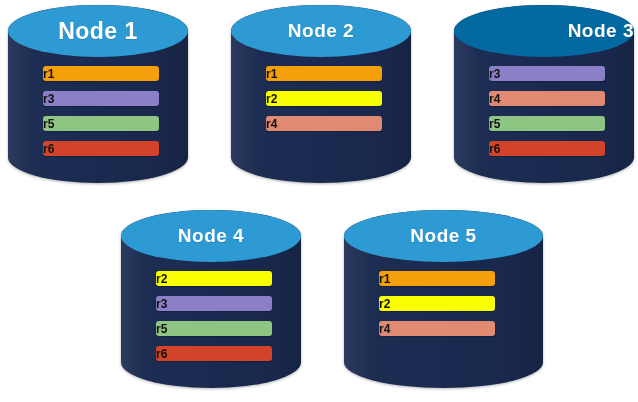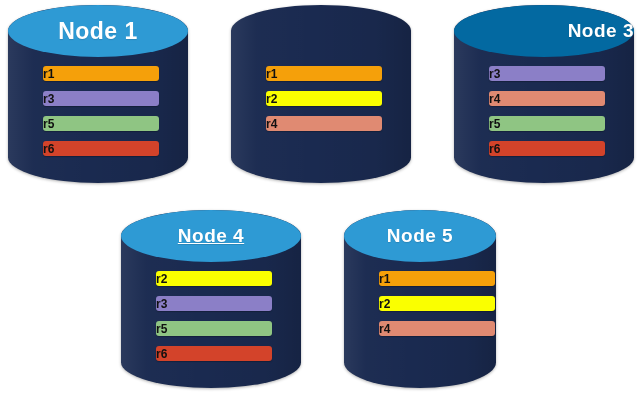--- a/index.html
+++ b/index.html
@@ -111,20 +111,23 @@
           <span>r5</span>
         </div>
         <div class="replica" style="background: rgb(211, 67, 42); height: 15px; margin-top: 10px; font-size: 12px; color: rgb(16, 16, 16);">
           <span>r6</span>
         </div>
       </div>
     </div>
     <div class="node" style="left: 231px; top: 5px; width: 180px; height: 178px;">
       <div class="node-body" style="background: rgb(26, 42, 80);"></div>
       <div class="node-shade"></div>
+      <div class="node-top" style="height: 52px; background: rgb(46, 154, 212);">
+        <div class="node-label" style="color: rgb(255, 255, 255); font-size: 19px;">Node  2</div>
+      </div>
       <div class="replicas" style="top: 61px; left: 35px; width: 116px;">
         <div class="replica" style="background: rgb(245, 160, 10); height: 15px; margin-top: 0px; font-size: 12px; color: rgb(16, 16, 16);">
           <span>r1</span>
         </div>
         <div class="replica" style="background: rgb(250, 255, 0); height: 15px; margin-top: 10px; font-size: 12px; color: rgb(16, 16, 16);">
           <span>r2</span>
         </div>
         <div class="replica" style="background: rgb(224, 138, 114); height: 15px; margin-top: 10px; font-size: 12px; color: rgb(16, 16, 16);">
           <span>r4</span>
         </div>
@@ -148,38 +151,38 @@
         </div>
         <div class="replica" style="background: rgb(211, 67, 42); height: 15px; margin-top: 10px; font-size: 12px; color: rgb(16, 16, 16);">
           <span>r6</span>
         </div>
       </div>
     </div>
     <div class="node" style="left: 121px; top: 210px; width: 180px; height: 178px;">
       <div class="node-body" style="background: rgb(26, 42, 80);"></div>
       <div class="node-shade"></div>
       <div class="node-top" style="height: 52px; background: rgb(46, 154, 212);">
-        <div class="node-label" style="color: rgb(255, 255, 255); font-size: 19px; text-decoration: underline;">Node  4</div>
+        <div class="node-label" style="color: rgb(255, 255, 255); font-size: 19px;">Node  4</div>
       </div>
       <div class="replicas" style="top: 61px; left: 35px; width: 116px;">
         <div class="replica" style="background: rgb(250, 255, 0); height: 15px; margin-top: 0px; font-size: 12px; color: rgb(16, 16, 16);">
           <span>r2</span>
         </div>
         <div class="replica" style="background: rgb(139, 127, 199); height: 15px; margin-top: 10px; font-size: 12px; color: rgb(16, 16, 16);">
           <span>r3</span>
         </div>
         <div class="replica" style="background: rgb(143, 197, 131); height: 15px; margin-top: 10px; font-size: 12px; color: rgb(16, 16, 16);">
           <span>r5</span>
         </div>
         <div class="replica" style="background: rgb(211, 67, 42); height: 15px; margin-top: 10px; font-size: 12px; color: rgb(16, 16, 16);">
           <span>r6</span>
         </div>
       </div>
     </div>
-    <div class="node" style="left: 344px; top: 210px; width: 152px; height: 178px;">
+    <div class="node" style="left: 344px; top: 210px; width: 199px; height: 178px;">
       <div class="node-body" style="background: rgb(26, 42, 80);"></div>
       <div class="node-shade"></div>
       <div class="node-top" style="height: 52px; background: rgb(46, 154, 212);">
         <div class="node-label" style="color: rgb(255, 255, 255); font-size: 19px;">Node  5</div>
       </div>
       <div class="replicas" style="top: 61px; left: 35px; width: 116px;">
         <div class="replica" style="background: rgb(245, 160, 10); height: 15px; margin-top: 0px; font-size: 12px; color: rgb(16, 16, 16);">
           <span>r1</span>
         </div>
         <div class="replica" style="background: rgb(250, 255, 0); height: 15px; margin-top: 10px; font-size: 12px; color: rgb(16, 16, 16);">

